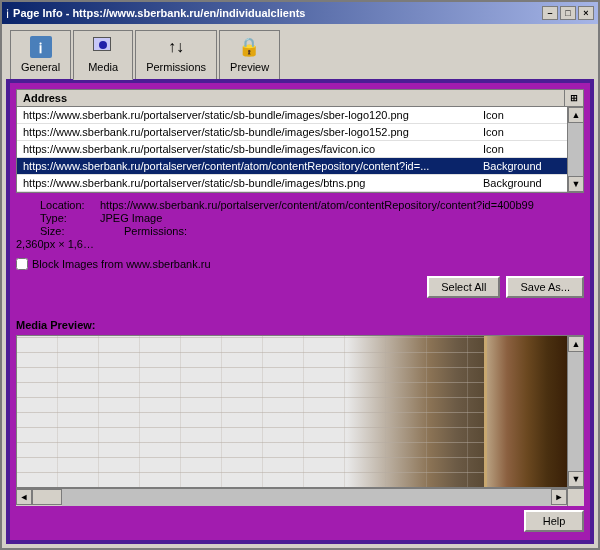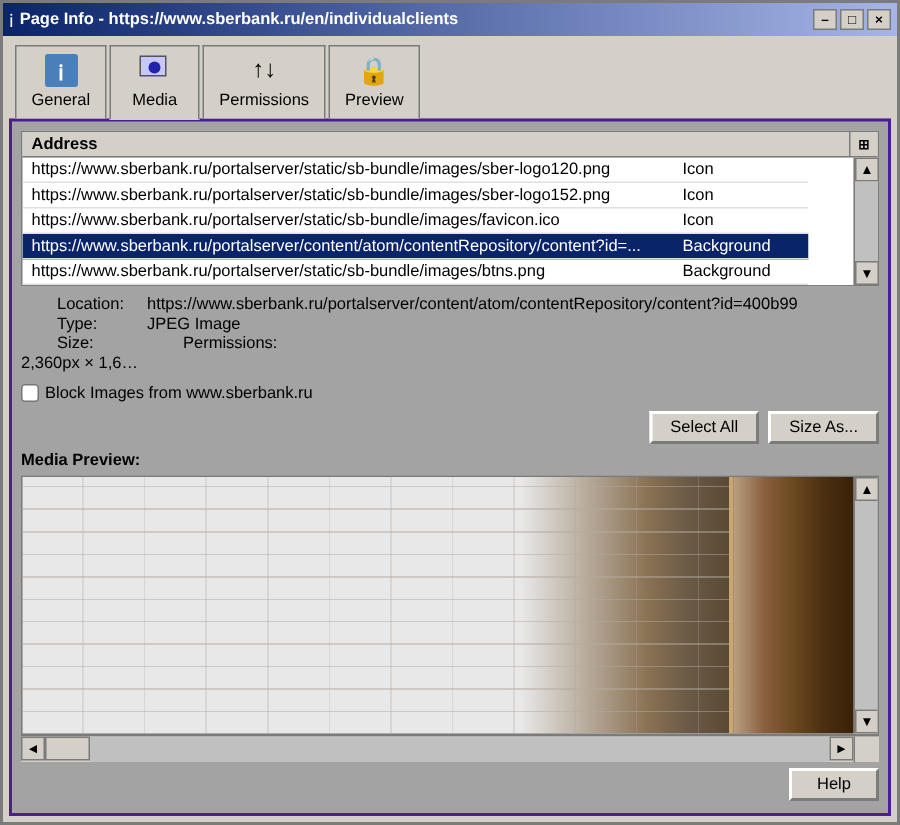--- a/index.html
+++ b/index.html
@@ -86,22 +86,22 @@
       display: flex;
       align-items: center;
       justify-content: center;
     }
     .tab-label {
       font-size: 11px;
       color: #000;
     }
     .content-area {
       flex: 1;
-      background: #a3a3a3;
-      border: 2px solid #4c1d95;
+      background: #a21caf;
+      border: 4px solid #4c1d95;
       margin: 0 4px 4px 4px;
       padding: 6px;
       display: flex;
       flex-direction: column;
       overflow: hidden;
     }
     .table-container {
       border: 1px solid #7b7b7b;
       background: white;
       flex-shrink: 0;
@@ -186,21 +186,21 @@
       gap: 4px;
       margin-top: 8px;
       margin-bottom: 6px;
       flex-shrink: 0;
     }
     .checkbox-row input[type=checkbox] { width: 12px; height: 12px; }
     .button-row {
       display: flex;
       justify-content: flex-end;
       gap: 6px;
-      margin-bottom: 5px;
+      margin-bottom: 21px;
       flex-shrink: 0;
     }
     .win-button {
       padding: 3px 12px;
       background: #d4d0c8;
       border: 2px solid;
       border-color: #ffffff #7b7b7b #7b7b7b #ffffff;
       font-size: 11px;
       cursor: pointer;
       min-width: 60px;
@@ -346,21 +346,21 @@
 
   <div class="content-area">
 
     <div class="table-container">
       <div class="table-header">
         <div class="th th-address">Address</div>
         <div class="th th-scroll">
           <span style="font-size:9px;">⊞</span>
         </div>
       </div>
-      <div style="display:flex;gap:30px;">
+      <div style="display:flex;">
         <div class="table-body" style="flex:1;">
 
           <div class="table-row">
             <div class="td td-address">https://www.sberbank.ru/portalserver/static/sb-bundle/images/sber-logo120.png</div>
             <div class="td td-type">Icon</div>
           </div>
           <div class="table-row">
             <div class="td td-address">https://www.sberbank.ru/portalserver/static/sb-bundle/images/sber-logo152.png</div>
             <div class="td td-type">Icon</div>
           </div>
@@ -396,21 +396,21 @@
       <span class="info-value">2,360px × 1,600px</span>
     </div>
 
     <div class="checkbox-row">
       <input type="checkbox" style="">
       <label>Block Images from www.sberbank.ru</label>
     </div>
 
     <div class="button-row">
       <button class="win-button">Select All</button>
-      <button class="win-button">Size As...</button>
+      <button class="win-button">Save As...</button>
     </div>
 
     <div class="preview-label">Media Preview:</div>
 
     <div class="preview-container">
       <div class="preview-inner">
         <div class="preview-image-area">
           <div class="preview-brick-pattern"></div>
 
           <div style="position:absolute;right:0;top:0;bottom:0;width:80px;background:linear-gradient(to right,#b8a080,#8b6040,#6b4820,#4a3010,#3a2008);"></div>

